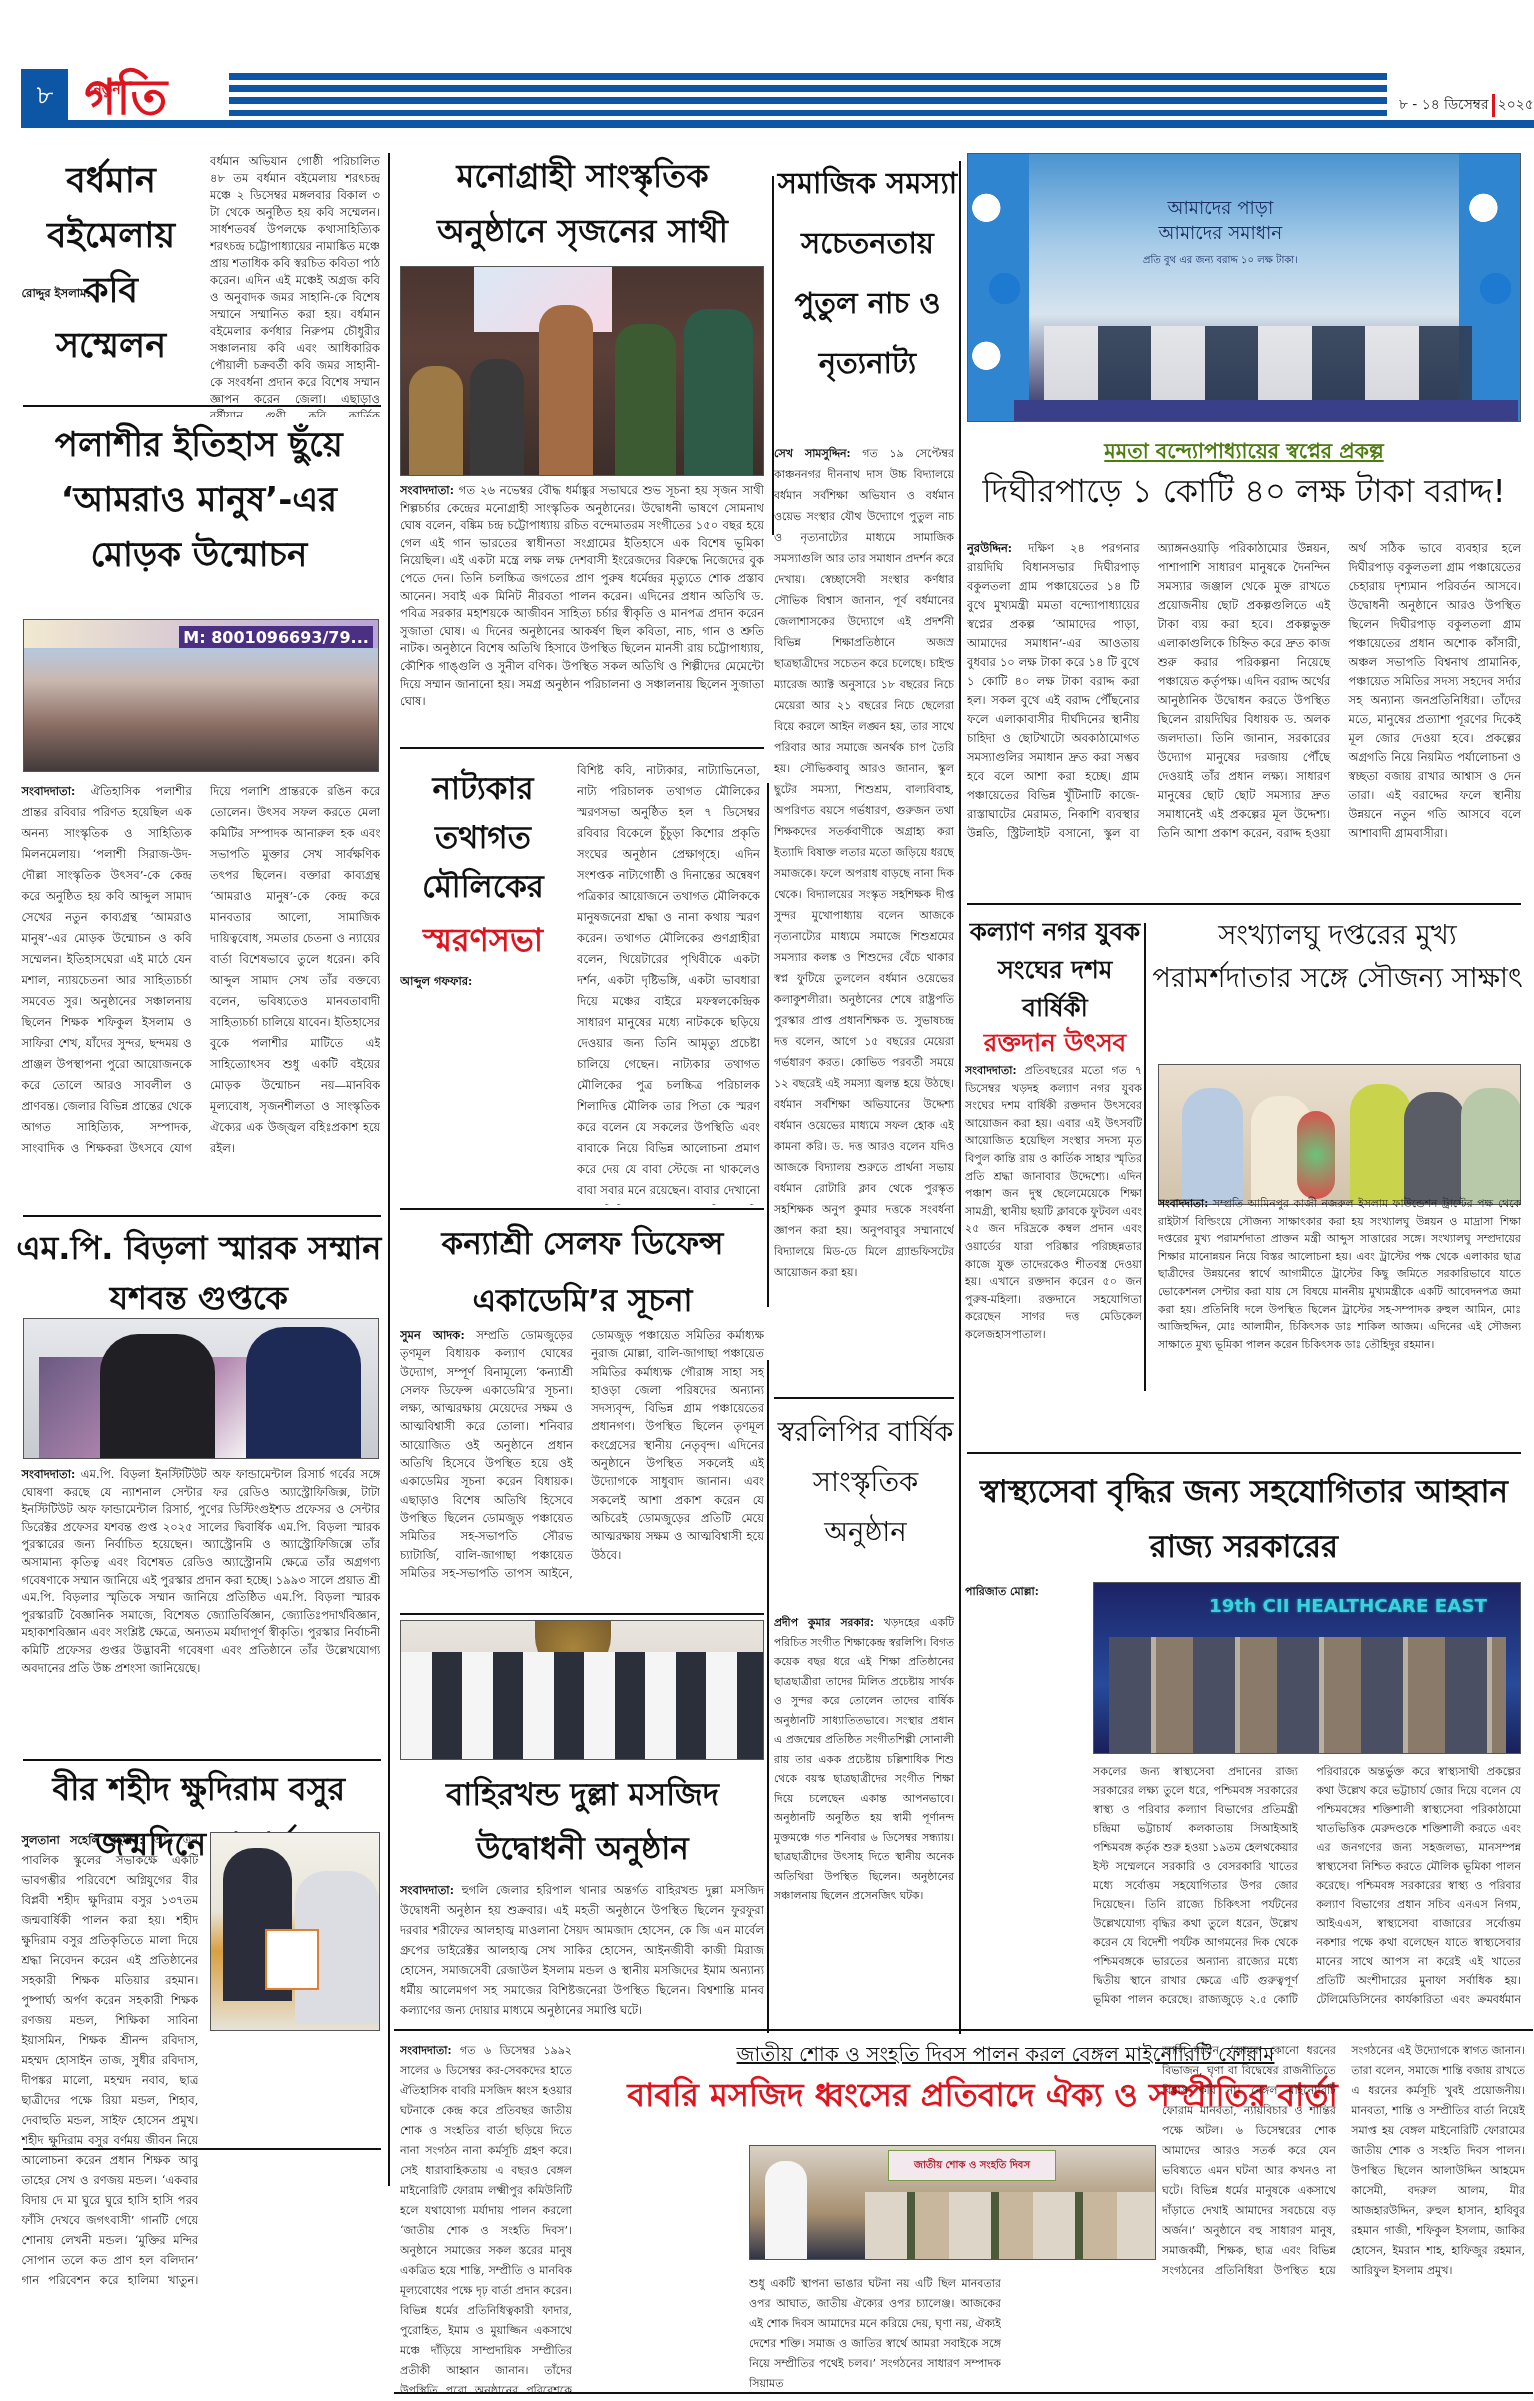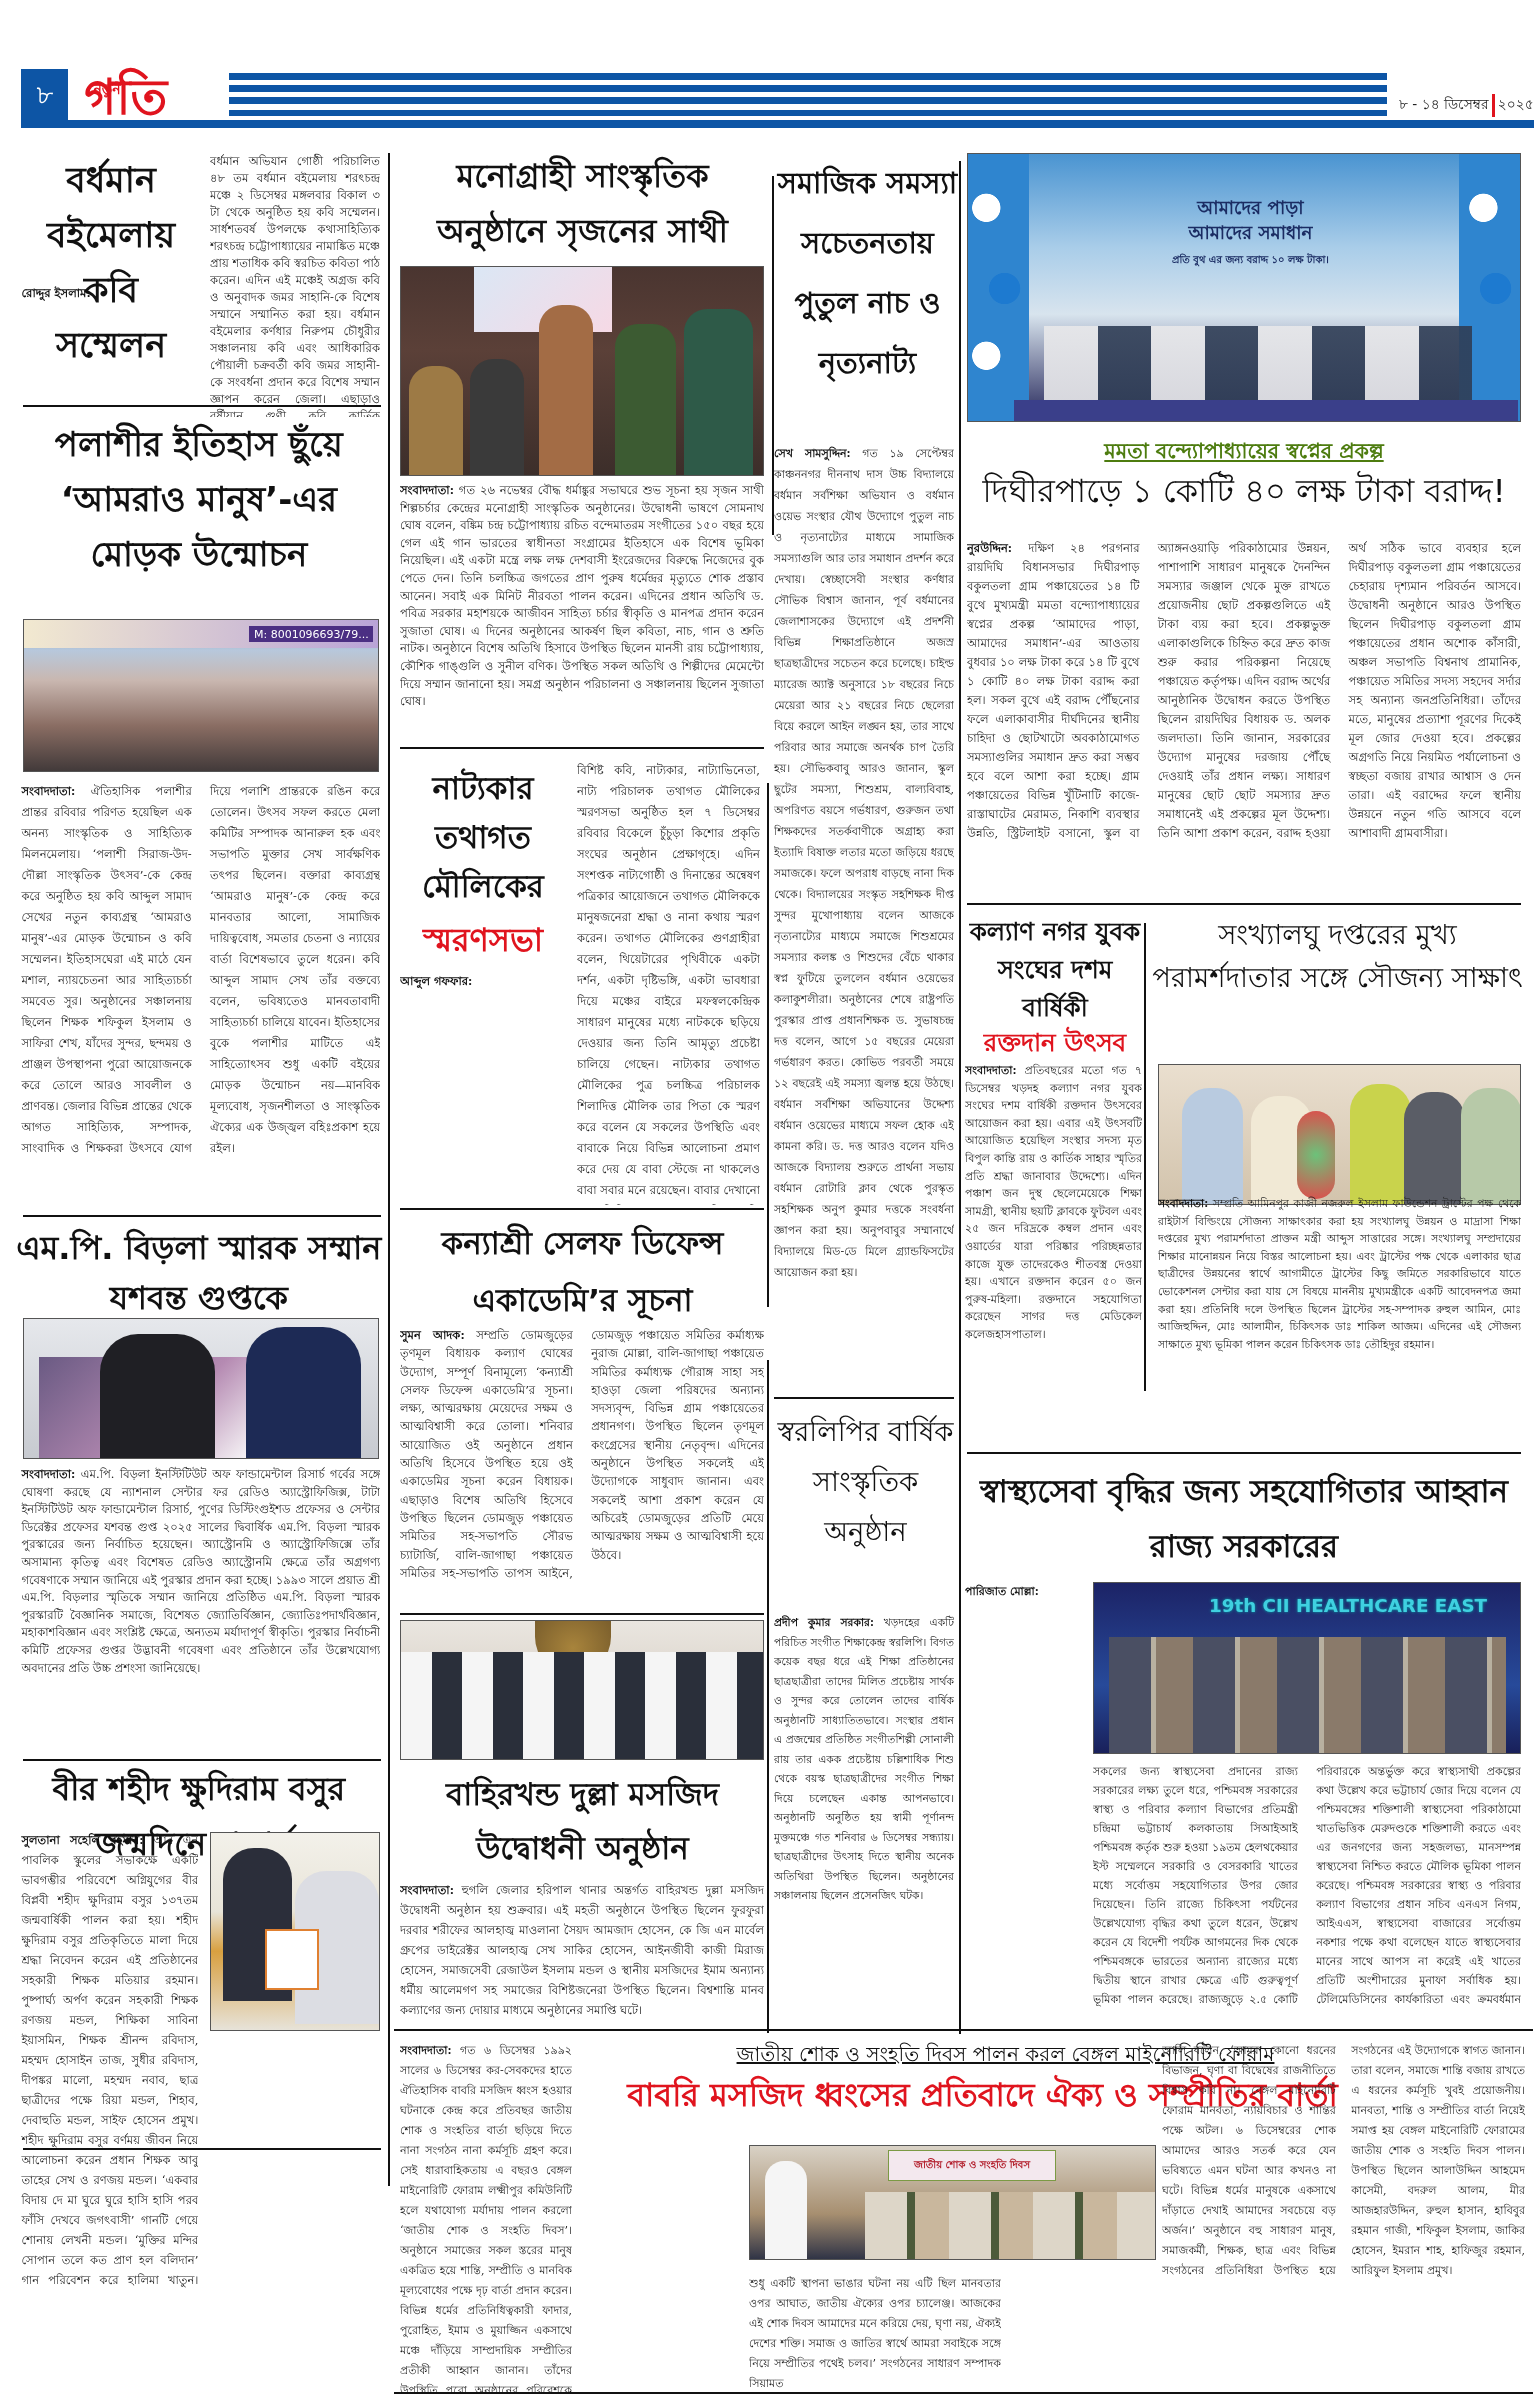--- a/index.html
+++ b/index.html
@@ -52,21 +52,21 @@
     <b>রোদ্দুর ইসলাম:</b>
   </div>
   <div class="abs body" style="left:210px;top:153px;width:170px;height:264px;overflow:hidden;font-size:11.5px;line-height:17px">বর্ধমান অভিযান গোষ্ঠী পরিচালিত ৪৮ তম বর্ধমান বইমেলায় শরৎচন্দ্র মঞ্চে ২ ডিসেম্বর মঙ্গলবার বিকাল ৩ টা থেকে অনুষ্ঠিত হয় কবি সম্মেলন। সার্ধশতবর্ষ উপলক্ষে কথাসাহিত্যিক শরৎচন্দ্র চট্টোপাধ্যায়ের নামাঙ্কিত মঞ্চে প্রায় শতাধিক কবি স্বরচিত কবিতা পাঠ করেন। এদিন এই মঞ্চেই অগ্রজ কবি ও অনুবাদক জমর সাহানি-কে বিশেষ সম্মানে সম্মানিত করা হয়। বর্ধমান বইমেলার কর্ণধার নিরুপম চৌধুরীর সঞ্চালনায় কবি এবং আধিকারিক পৌয়ালী চক্রবর্তী কবি জমর সাহানী-কে সংবর্ধনা প্রদান করে বিশেষ সম্মান জ্ঞাপন করেন জেলা। এছাড়াও বর্ষীয়ান গুণী কবি কার্তিক গঙ্গোপাধ্যায়ের উপস্থিতি এবং স্বরচিত কবিতা পাঠ কবি সম্মেলনটিকে অন্য মাত্রায় পৌঁছে দেয়।</div>
 </section>
 <div class="hr" style="left:23px;top:405px;width:358px"></div>
 
 <section>
   <h2 class="abs hl" style="left:15.3px;top:417px;width:367px;font-size:34px;line-height:55px">পলাশীর ইতিহাস ছুঁয়ে ‘আমরাও মানুষ’-এর মোড়ক উন্মোচন</h2>
   <div class="photo" style="left:23px;top:619px;width:356px;height:153px;background:linear-gradient(180deg,#6e8db7 0,#b7c8dc 20%,#c9b7b0 40%,#8a6d63 70%,#423a3a 100%)">
     <div class="abs" style="left:0;top:0;width:100%;height:27.5px;background:linear-gradient(90deg,#f2e9d0,#b9a4d7)"></div>
-    <div class="abs" style="right:4.6px;top:6.1px;color:#fff;background:#4b2f83;padding:1.5px 4.6px;font-family:'DejaVu Sans',sans-serif;font-size:11px;font-weight:normal">M: 8001096693/79...</div>
+    <div class="abs" style="right:4.6px;top:6.1px;color:#fff;background:#4b2f83;padding:1.5px 4.6px;font-family:'DejaVu Sans',sans-serif;font-size:16px;font-weight:bold">M: 8001096693/79...</div>
   </div>
   <div class="abs body cols2" style="left:21.4px;top:781px;width:359px;height:428px;overflow:hidden;font-size:11.5px;line-height:21px;column-gap:18.3px">
     <b>সংবাদদাতা:</b> <span>ঐতিহাসিক পলাশীর প্রান্তর রবিবার পরিণত হয়েছিল এক অনন্য সাংস্কৃতিক ও সাহিত্যিক মিলনমেলায়। ‘পলাশী সিরাজ-উদ-দৌল্লা সাংস্কৃতিক উৎসব’-কে কেন্দ্র করে অনুষ্ঠিত হয় কবি আব্দুল সামাদ সেখের নতুন কাব্যগ্রন্থ ‘আমরাও মানুষ’-এর মোড়ক উন্মোচন ও কবি সম্মেলন। ইতিহাসঘেরা এই মাঠে যেন মশাল, ন্যায়চেতনা আর সাহিত্যচর্চা সমবেত সুর। অনুষ্ঠানের সঞ্চালনায় ছিলেন শিক্ষক শফিকুল ইসলাম ও সাফিরা শেখ, যাঁদের সুন্দর, ছন্দময় ও প্রাঞ্জল উপস্থাপনা পুরো আয়োজনকে করে তোলে আরও সাবলীল ও প্রাণবন্ত। জেলার বিভিন্ন প্রান্তের থেকে আগত সাহিত্যিক, সম্পাদক, সাংবাদিক ও শিক্ষকরা উৎসবে যোগ দিয়ে পলাশি প্রান্তরকে রঙিন করে তোলেন। উৎসব সফল করতে মেলা কমিটির সম্পাদক আনারুল হক এবং সভাপতি মুক্তার সেখ সার্বক্ষণিক তৎপর ছিলেন। বক্তারা কাব্যগ্রন্থ ‘আমরাও মানুষ’-কে কেন্দ্র করে মানবতার আলো, সামাজিক দায়িত্ববোধ, সমতার চেতনা ও ন্যায়ের বার্তা বিশেষভাবে তুলে ধরেন। কবি আব্দুল সামাদ সেখ তাঁর বক্তব্যে বলেন, ভবিষ্যতেও মানবতাবাদী সাহিত্যচর্চা চালিয়ে যাবেন। ইতিহাসের বুকে পলাশীর মাটিতে এই সাহিত্যোৎসব শুধু একটি বইয়ের মোড়ক উন্মোচন নয়—মানবিক মূল্যবোধ, সৃজনশীলতা ও সাংস্কৃতিক ঐক্যের এক উজ্জ্বল বহিঃপ্রকাশ হয়ে রইল।</span>
   </div>
 </section>
 <div class="hr" style="left:23px;top:1215px;width:358px"></div>
 
 <section>
   <h2 class="abs hl" style="left:15.3px;top:1223px;width:367px;font-size:32px;line-height:50px">এম.পি. বিড়লা স্মারক সম্মান যশবন্ত গুপ্তকে</h2>
   <div class="photo" style="left:23px;top:1318px;width:356px;height:141px;background:linear-gradient(180deg,#e6e8ec,#c7cad0)">
@@ -151,21 +151,21 @@
   <h2 class="abs hl" style="left:774px;top:1406px;width:183px;font-size:27.5px;line-height:50px;font-weight:normal">স্বরলিপির বার্ষিক সাংস্কৃতিক অনুষ্ঠান</h2>
   <div class="abs body" style="left:774px;top:1613px;width:180px;height:413px;overflow:hidden;font-size:10.7px;line-height:19.5px">
     <b>প্রদীপ কুমার সরকার:</b> <span>খড়দহের একটি পরিচিত সংগীত শিক্ষাকেন্দ্র স্বরলিপি। বিগত কয়েক বছর ধরে এই শিক্ষা প্রতিষ্ঠানের ছাত্রছাত্রীরা তাদের মিলিত প্রচেষ্টায় সার্থক ও সুন্দর করে তোলেন তাদের বার্ষিক অনুষ্ঠানটি সাধ্যাতিতভাবে। সংস্থার প্রধান এ প্রজন্মের প্রতিষ্ঠিত সংগীতশিল্পী সোনালী রায় তার একক প্রচেষ্টায় চল্লিশাধিক শিশু থেকে বয়স্ক ছাত্রছাত্রীদের সংগীত শিক্ষা দিয়ে চলেছেন একান্ত আপনভাবে। অনুষ্ঠানটি অনুষ্ঠিত হয় স্বামী পূর্ণানন্দ মুক্তমঞ্চে গত শনিবার ৬ ডিসেম্বর সন্ধ্যায়। ছাত্রছাত্রীদের উৎসাহ দিতে স্থানীয় অনেক অতিথিরা উপস্থিত ছিলেন। অনুষ্ঠানের সঞ্চালনায় ছিলেন প্রসেনজিৎ ঘটক।</span>
   </div>
 </section>
 
 <section>
   <div class="photo" style="left:967px;top:153px;width:554px;height:269px;background:linear-gradient(180deg,#4a94d1 0,#a9cde9 35%,#d8e4ee 60%,#3b3e6c 95%)">
     <div class="abs" style="left:0;top:0;width:61px;height:269px;background:radial-gradient(circle at 30% 20%,#fff 0 13.8px,transparent 14.5px),radial-gradient(circle at 60% 50%,#1d7ad0 0 15.3px,transparent 16px),radial-gradient(circle at 30% 75%,#fff 0 13.8px,transparent 14.5px);background-color:#2f85cf"></div>
     <div class="abs" style="right:0;top:0;width:61px;height:269px;background:radial-gradient(circle at 40% 20%,#fff 0 13.8px,transparent 14.5px),radial-gradient(circle at 60% 50%,#1d7ad0 0 15.3px,transparent 16px);background-color:#2f85cf"></div>
-    <div class="abs" style="left:204px;top:42px;color:#1b2c63;font-family:'DejaVu Sans',sans-serif;font-weight:bold;font-size:18.3px;text-align:center;line-height:24.5px">
+    <div class="abs" style="left:175px;top:42px;color:#1b2c63;font-family:'DejaVu Sans',sans-serif;font-weight:normal;font-size:18.3px;text-align:center;line-height:24.5px">
       <div>আমাদের পাড়া</div>
       <div>আমাদের সমাধান</div>
       <div style="font-size:10px;margin-top:3px">প্রতি বুথ এর জন্য বরাদ্দ ১০ লক্ষ টাকা।</div>
     </div>
     <div class="abs" style="left:76px;top:172px;width:428px;height:84px;background:repeating-linear-gradient(90deg,#e8e8ea 0 54px,#2f3d55 54px 107px);opacity:.9"></div>
     <div class="abs" style="left:46px;top:246px;width:504px;height:23px;background:#3a3f8a"></div>
   </div>
   <div class="abs cap-sub blue" style="left:967px;top:436px;width:554px;font-size:20.6px">মমতা বন্দ্যোপাধ্যায়ের স্বপ্নের প্রকল্প</div>
   <h2 class="abs hl" style="left:967px;top:468px;width:554px;font-size:32px;line-height:46px;font-weight:normal">দিঘীরপাড়ে ১ কোটি ৪০ লক্ষ টাকা বরাদ্দ!</h2>
   <div class="abs body cols3" style="left:967px;top:539px;width:554px;height:367px;overflow:hidden;font-size:11.5px;line-height:19px;column-gap:18.3px">

